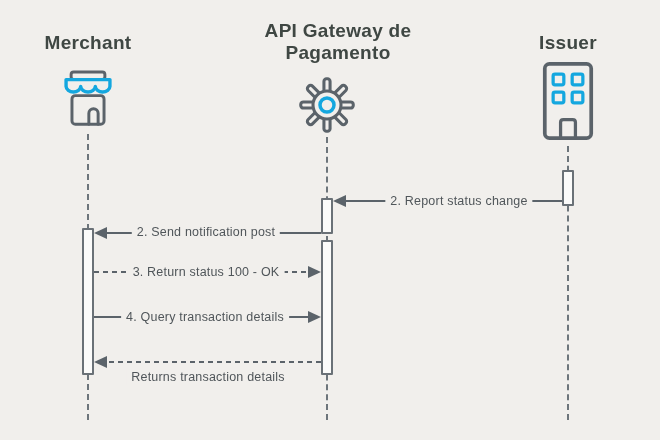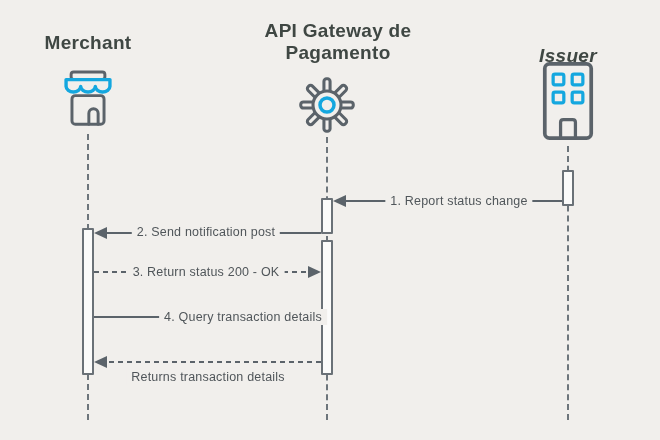--- a/index.html
+++ b/index.html
@@ -61,21 +61,21 @@
     white-space:nowrap;
   }
 </style>
 </head>
 <body>
 
 <div class="participant-title" style="left:18px;top:32px;width:140px;">Merchant</div>
 
 <div class="participant-title" style="left:253px;top:20px;width:170px;">API Gateway de Pagamento</div>
 
-<div class="participant-title" style="left:498px;top:45px;width:140px;font-style:italic;">Issuer</div>
+<div class="participant-title" style="left:498px;top:32px;width:140px;">Issuer</div>
 
 <svg class="icon" style="left:61px;top:70px;" width="54" height="58" viewBox="0 0 64 68">
   <rect class="sg" x="12" y="2" width="40" height="9" rx="3" stroke-width="3.5"></rect>
   <path class="sb" stroke-width="4" d="M6 11 H58 V19 a8.67 7 0 0 1 -17.33 0 a8.67 7 0 0 1 -17.33 0 a8.67 7 0 0 1 -17.33 0 Z"></path>
   <rect class="sg" x="13" y="30" width="38" height="34" rx="4" stroke-width="3.5"></rect>
   <path class="sg" stroke-width="3.5" d="M33 64 V51 a5.5 5.5 0 0 1 11 0 V64"></path>
 </svg>
 
 <svg class="icon" style="left:299px;top:77px;" width="56" height="56" viewBox="0 0 64 64">
   <rect class="sg fill-bg" x="28.5" y="2" width="7" height="60" rx="3" stroke-width="3.5"></rect>
@@ -114,17 +114,17 @@
   <line class="msg-line dashed" x1="94" y1="272" x2="314" y2="272"></line>
   <polygon class="arrowhead" points="321,272 308,266 308,278"></polygon>
 
   <line class="msg-line" x1="94" y1="317" x2="314" y2="317"></line>
   <polygon class="arrowhead" points="321,317 308,311 308,323"></polygon>
 
   <line class="msg-line dashed" x1="321" y1="362" x2="101" y2="362"></line>
   <polygon class="arrowhead" points="94,362 107,356 107,368"></polygon>
 </svg>
 
-<div class="msg-label" style="left:459px;top:201px;">1. Report status change</div>
+<div class="msg-label" style="left:459px;top:201px;">2. Report status change</div>
 <div class="msg-label" style="left:206px;top:232px;text-align:right;">2. Send notification post</div>
-<div class="msg-label" style="left:206px;top:272px;">3. Return status 200 - OK</div>
-<div class="msg-label" style="left:205px;top:317px;margin-left:38px;">4. Query transaction details</div>
+<div class="msg-label" style="left:206px;top:272px;">3. Return status 100 - OK</div>
+<div class="msg-label" style="left:205px;top:317px;">4. Query transaction details</div>
 <div class="msg-label" style="left:208px;top:362px;margin-top:15px;">Returns transaction details</div>
 
 </body></html>

